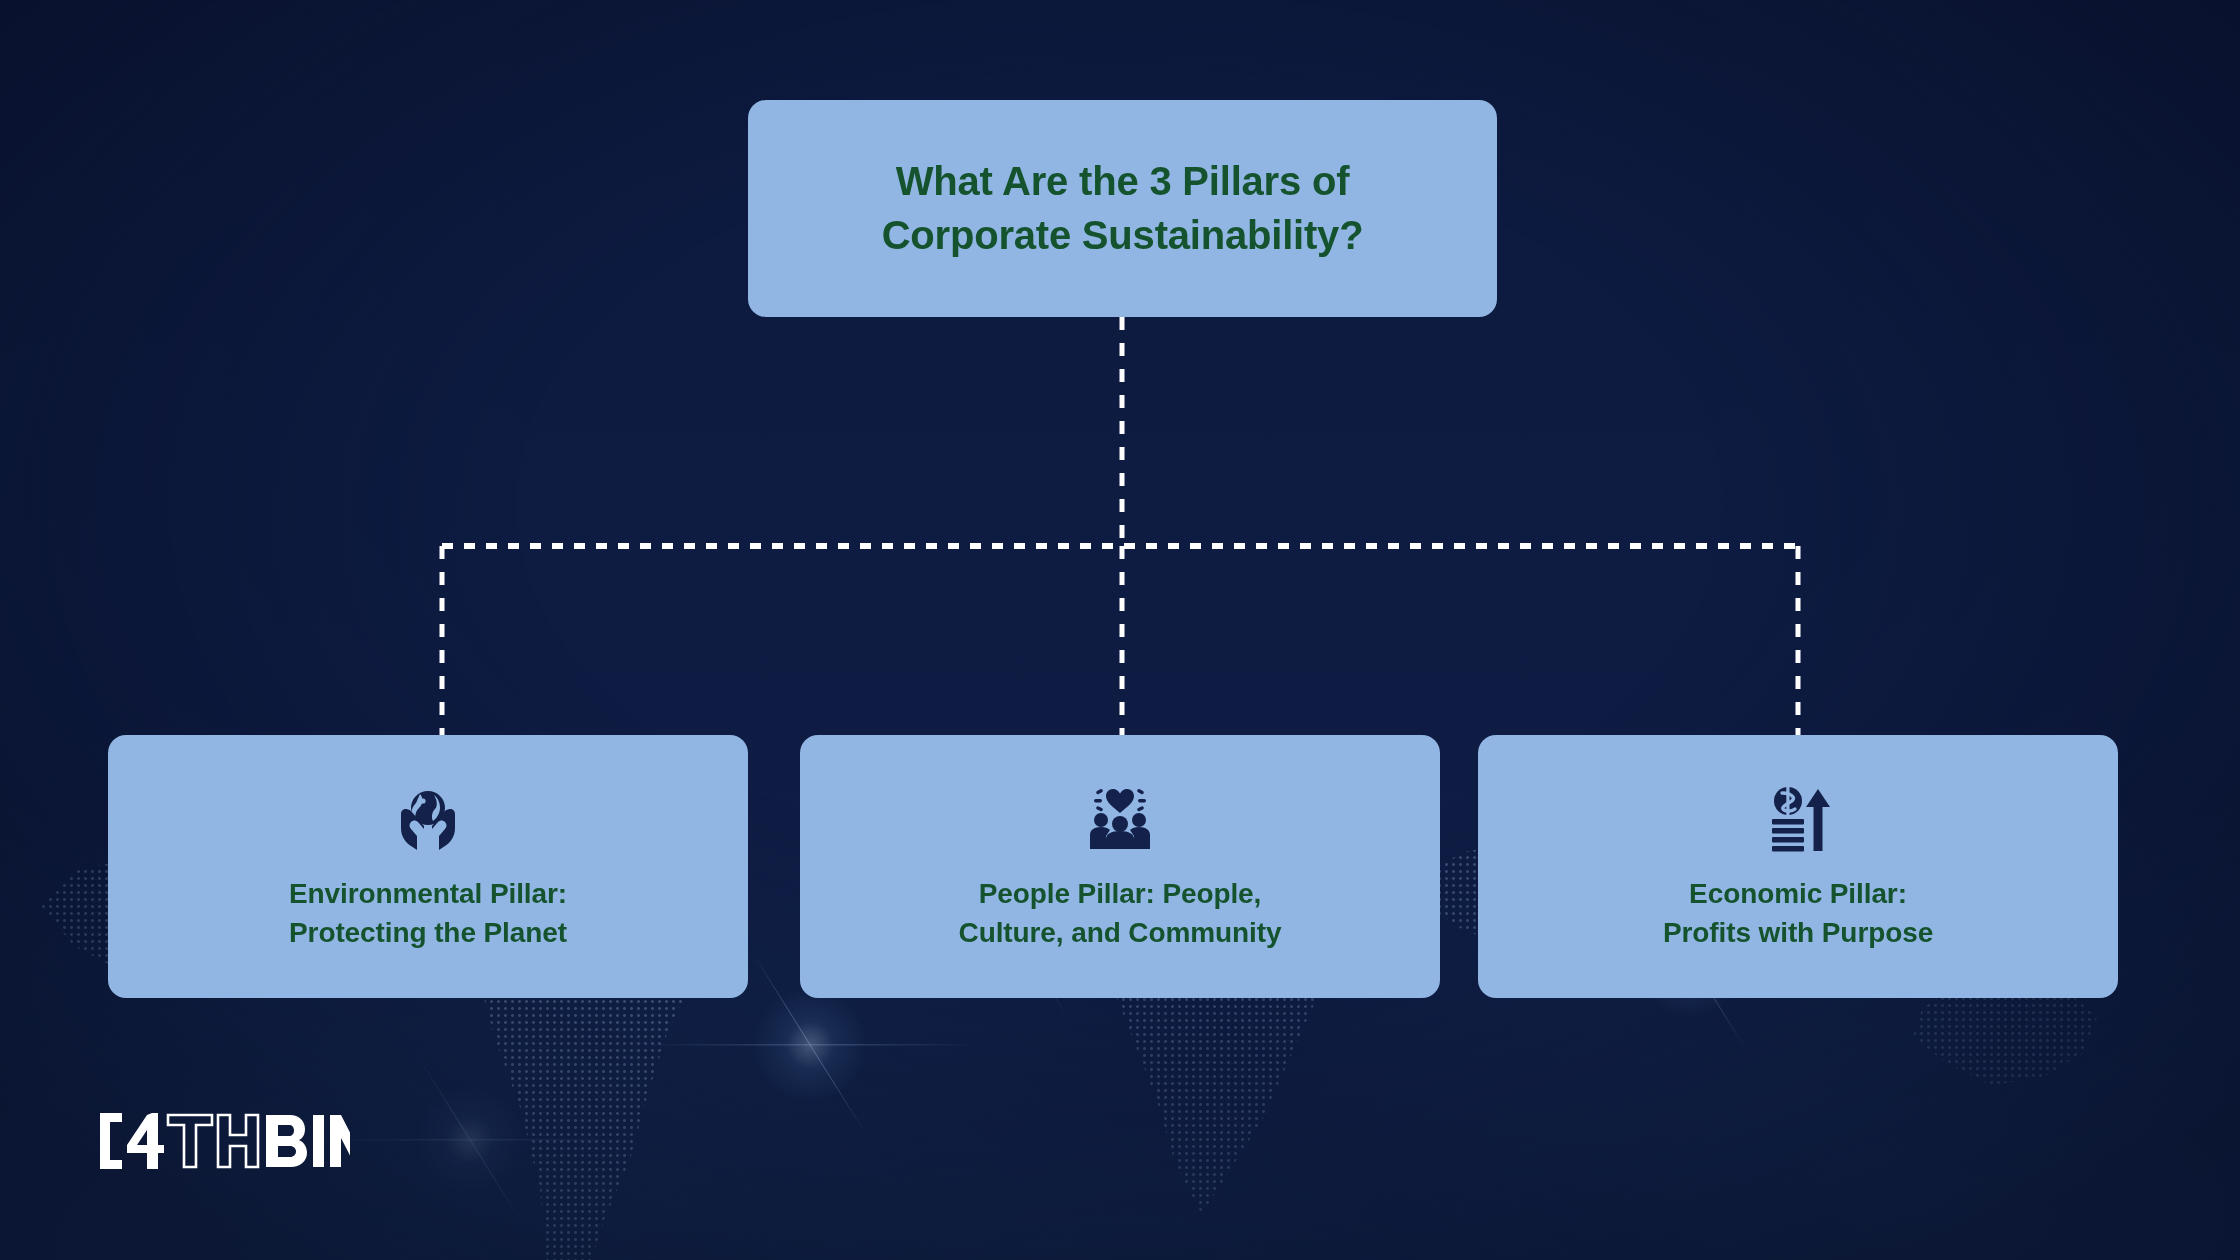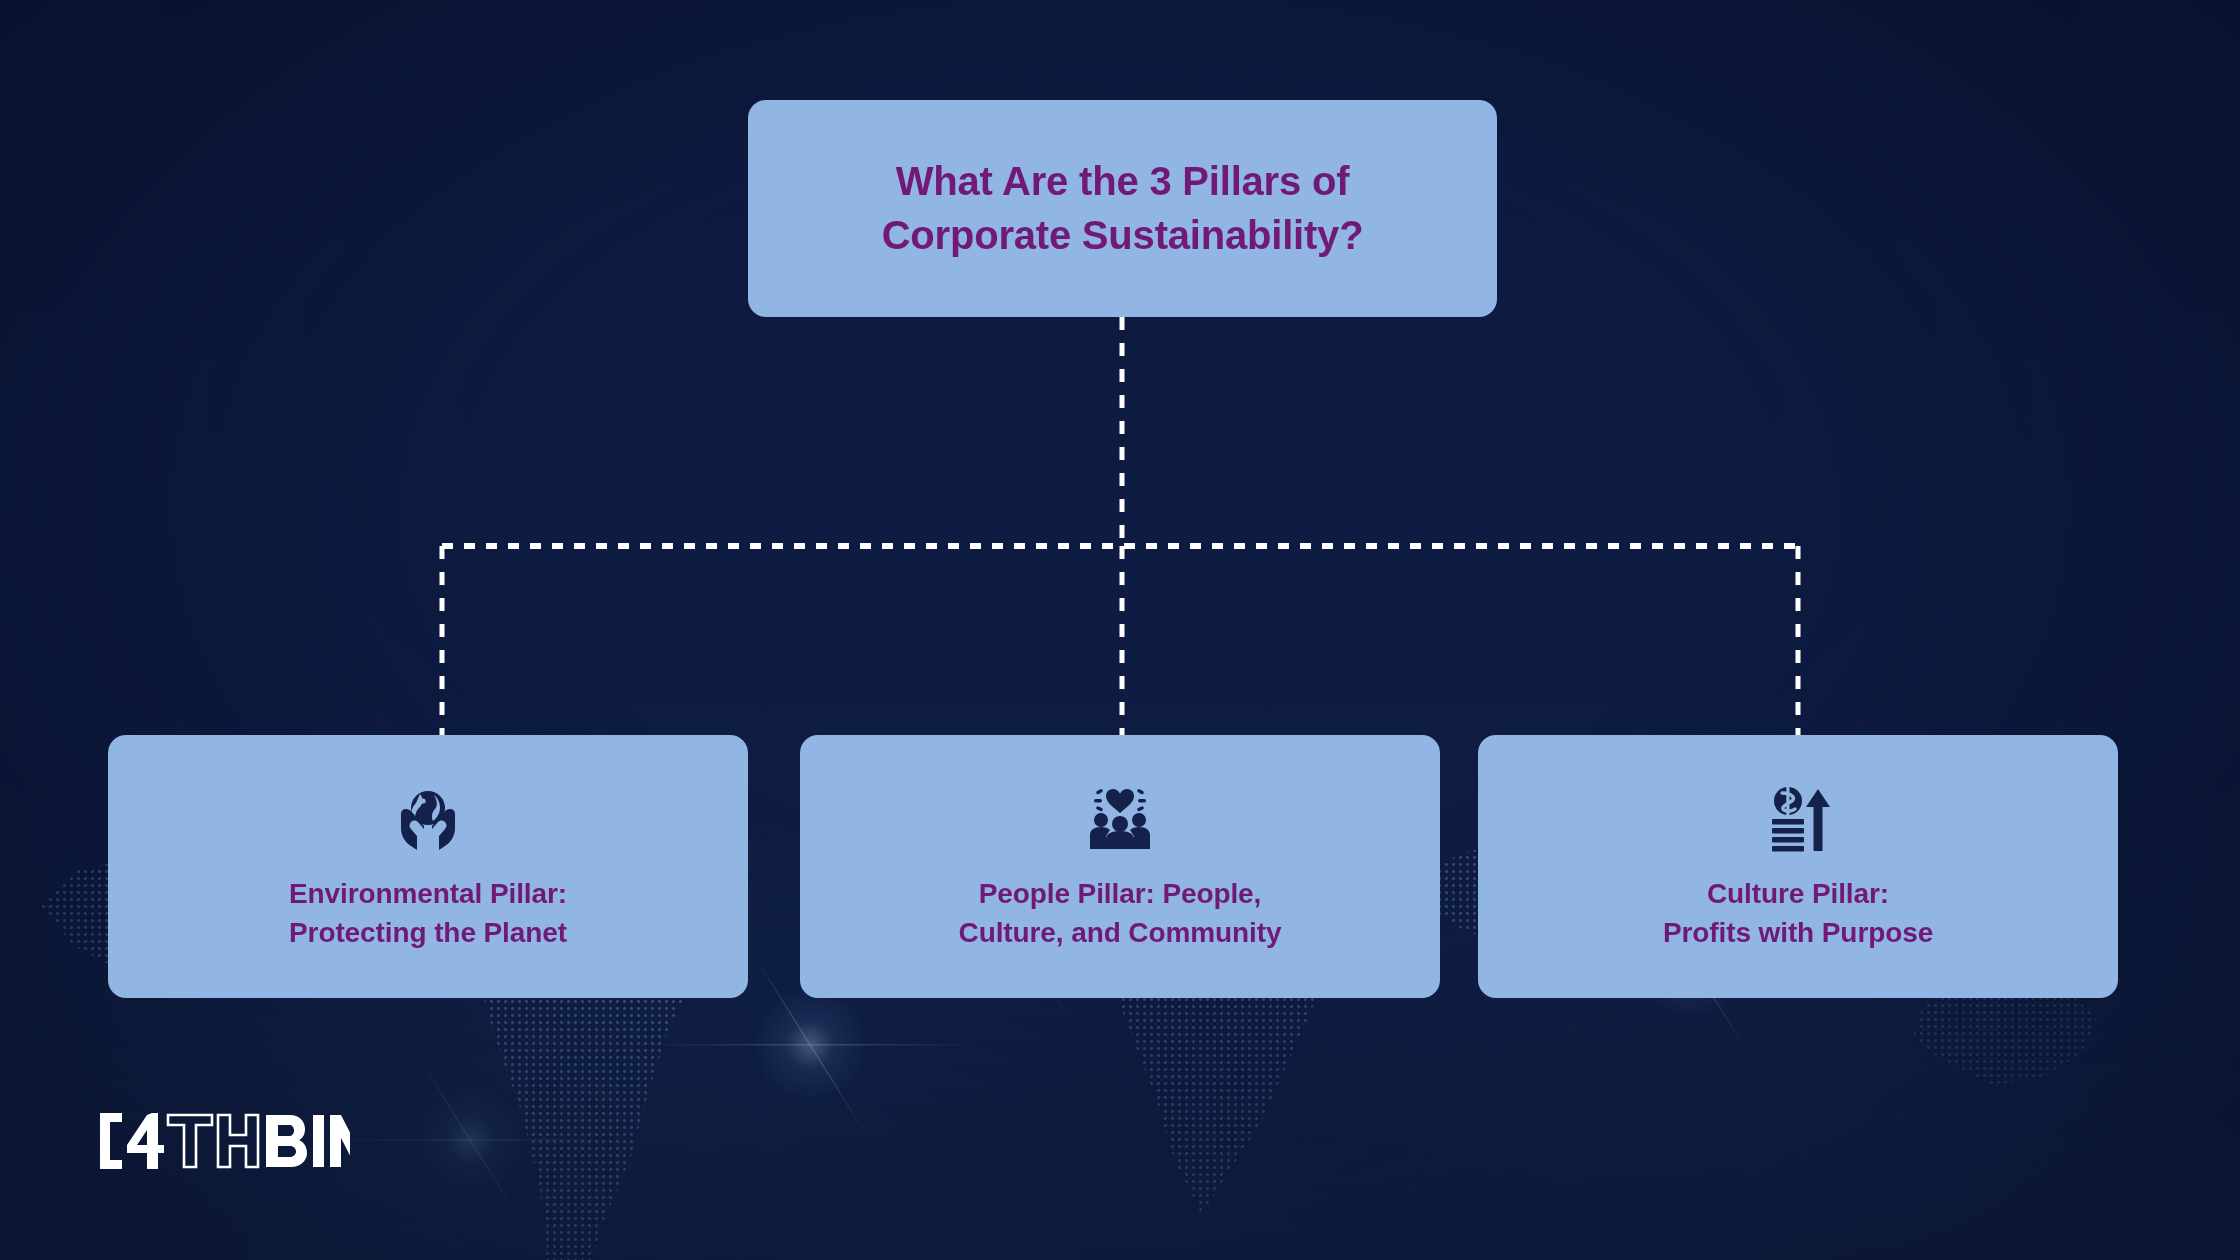--- a/index.html
+++ b/index.html
@@ -116,21 +116,21 @@
   
   .node {
     position: absolute;
     background: #91b6e3;
     border-radius: 18px;
     box-sizing: border-box;
     display: flex;
     flex-direction: column;
     align-items: center;
     justify-content: center;
-    color: #701a75;
+    color: #14532d;
     text-align: center;
   }
 
   .title-node {
     left: 748px;
     top: 100px;
     width: 749px;
     height: 217px;
     padding: 0 38px;
   }
@@ -284,21 +284,21 @@
         <rect x="26.3" y="5" width="3.2" height="30" rx="1.6" fill="#91b6e3"></rect>
 
         <rect x="12" y="38" width="32" height="5.6" rx="1"></rect>
         <rect x="12" y="47" width="32" height="5.6" rx="1"></rect>
         <rect x="12" y="56" width="32" height="5.6" rx="1"></rect>
         <rect x="12" y="65" width="32" height="5.6" rx="1"></rect>
 
         <path d="M58 8 L70 26 L62.5 26 L62.5 70 L53.5 70 L53.5 26 L46 26 Z"></path>
       </svg>
     </div>
-    <div class="pillar-label">Culture Pillar:
+    <div class="pillar-label">Economic Pillar:
 Profits with Purpose</div>
   </div>
 
   <div class="logo">
     <svg viewBox="0 0 250 58" width="250" height="58" aria-label="4THBIN">
       <g fill="#ffffff">
 
         <path d="M0 1 H22 V10 H10 V48 H22 V57 H0 Z"></path>
 
         <path d="M52 1 L58 1 L58 33 L64 33 L64 41 L58 41 L58 57 L47 57 L47 41 L27 41 L27 33 L47 3 Z

